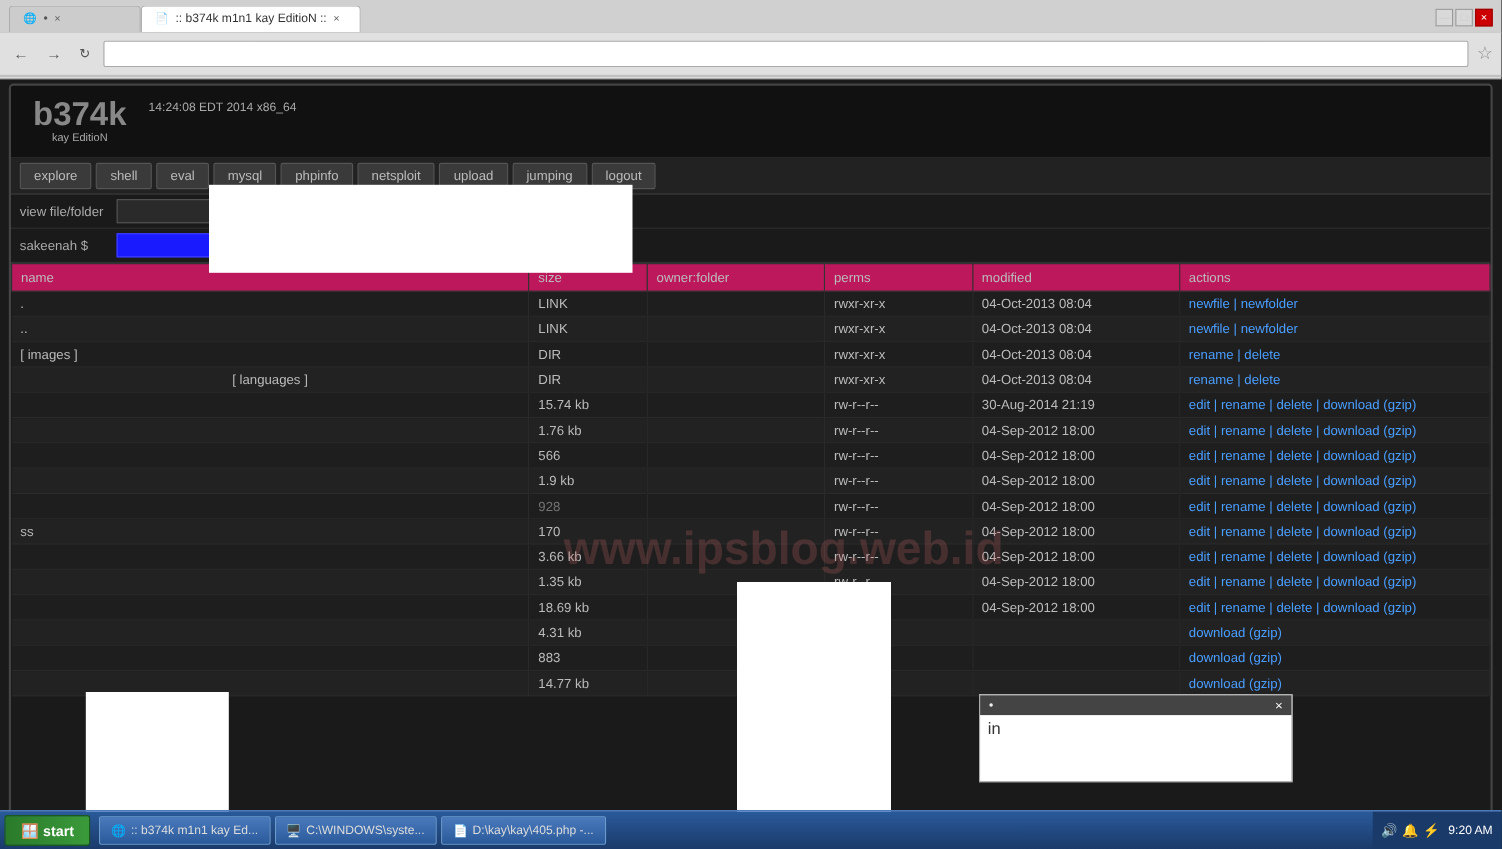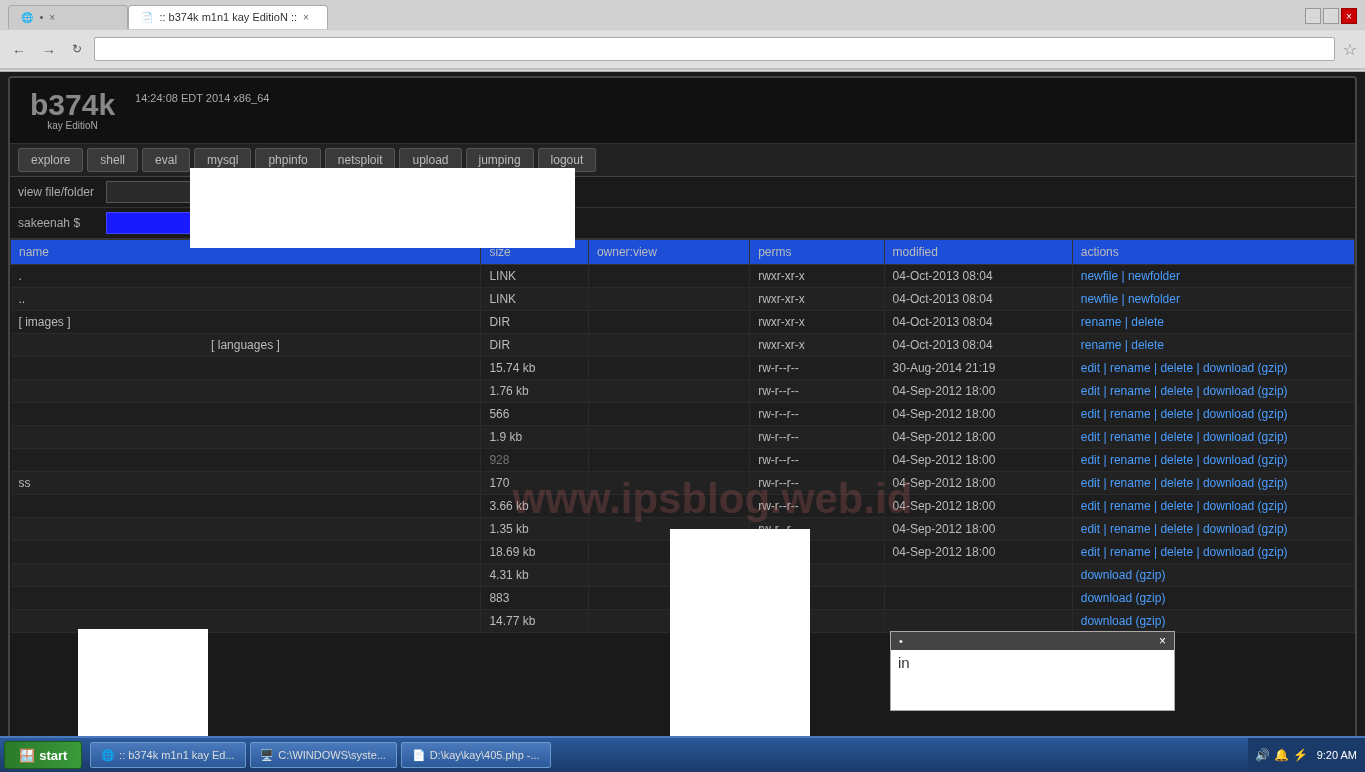--- a/index.html
+++ b/index.html
@@ -243,21 +243,21 @@
       height: 520px;
       position: relative;
     }
 
     table {
       width: 100%;
       border-collapse: collapse;
     }
 
     table thead tr {
-      background: #1d4ed8;
+      background: #be185d;
       border-bottom: 1px solid #444;
     }
 
     table thead th {
       padding: 5px 8px;
       color: #bbb;
       font-weight: normal;
       text-align: left;
       border: 1px solid #333;
       font-size: 12px;
@@ -519,21 +519,21 @@
     <div class="watermark">www.ipsblog.web.id</div>
 
     <div class="overlay-block-left"></div>
     <div class="overlay-block-owner"></div>
 
     <table>
       <thead>
         <tr>
           <th style="width:35%;">name</th>
           <th style="width:8%;">size</th>
-          <th style="width:12%;">owner:view</th>
+          <th style="width:12%;">owner:folder</th>
           <th style="width:10%;">perms</th>
           <th style="width:14%;">modified</th>
           <th style="width:21%;">actions</th>
         </tr>
       </thead>
       <tbody id="file-table-body">
       <tr>
       <td style="color:#bbb;">.</td>
       <td style="color:#bbb;">LINK</td>
       <td style="color:#bbb;"></td>

